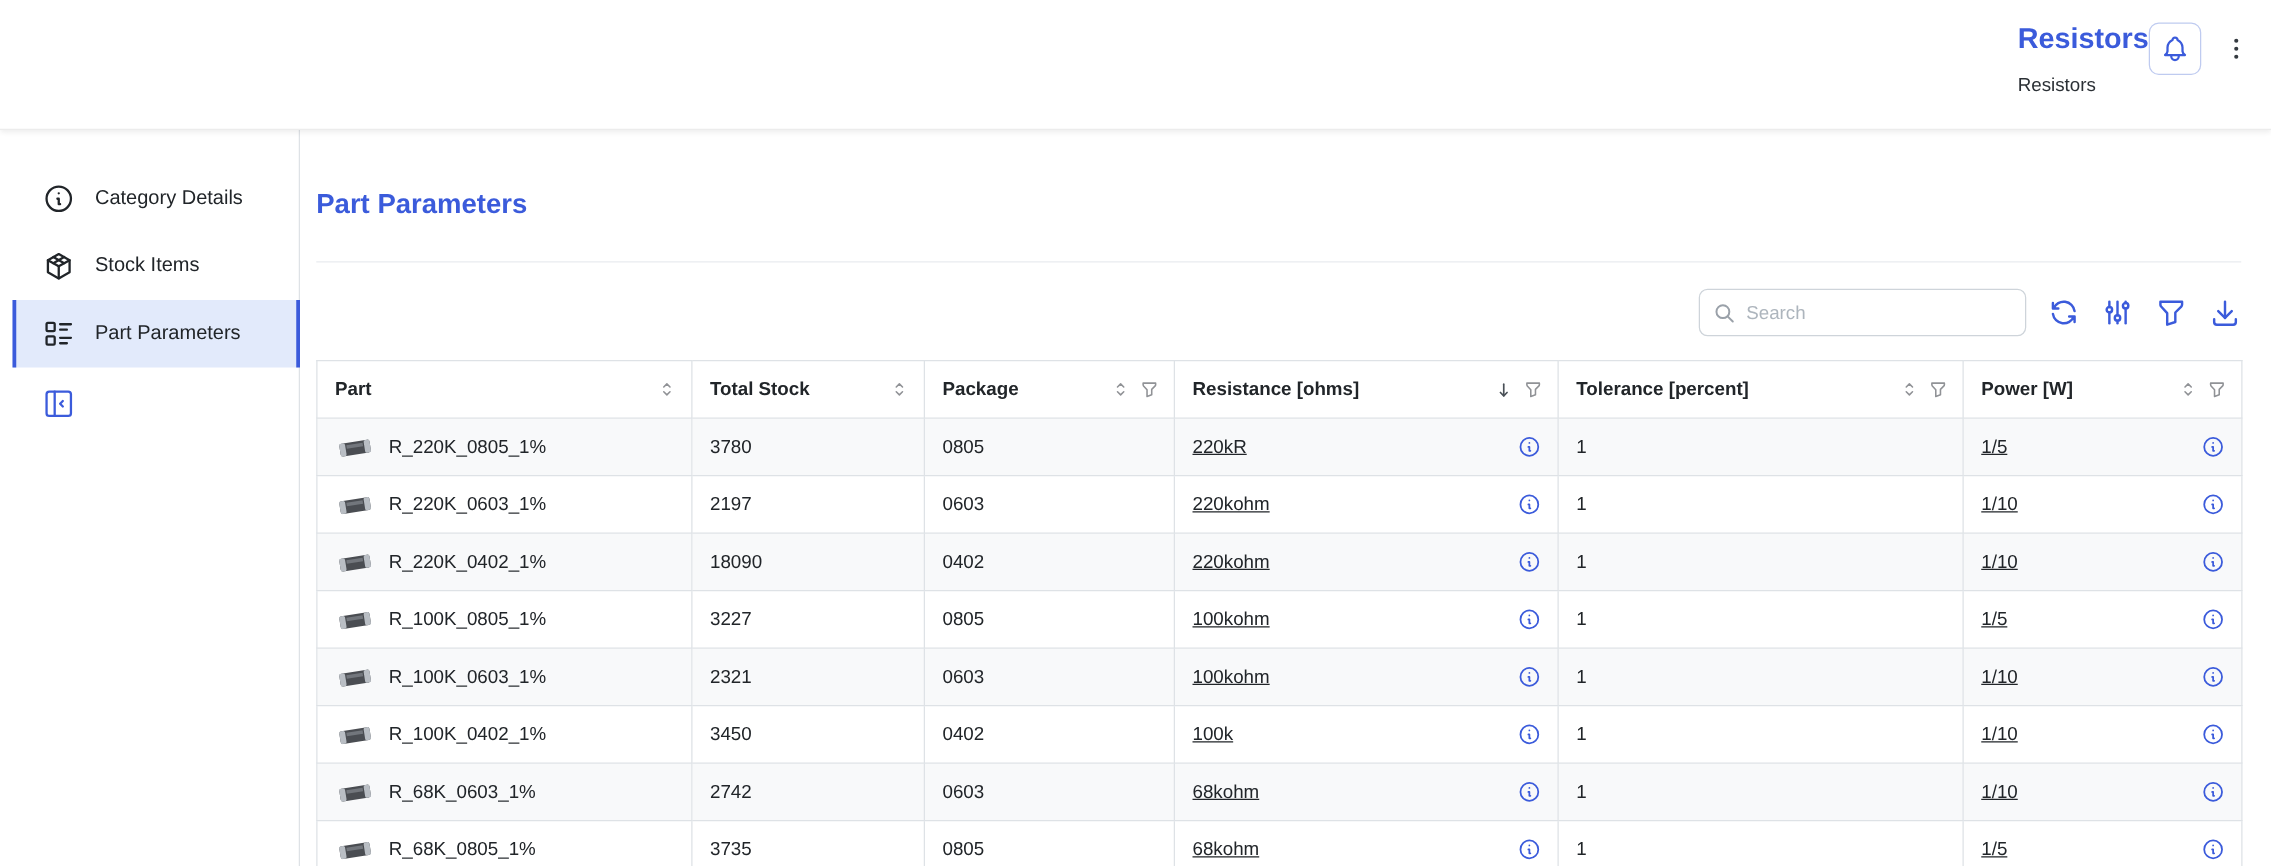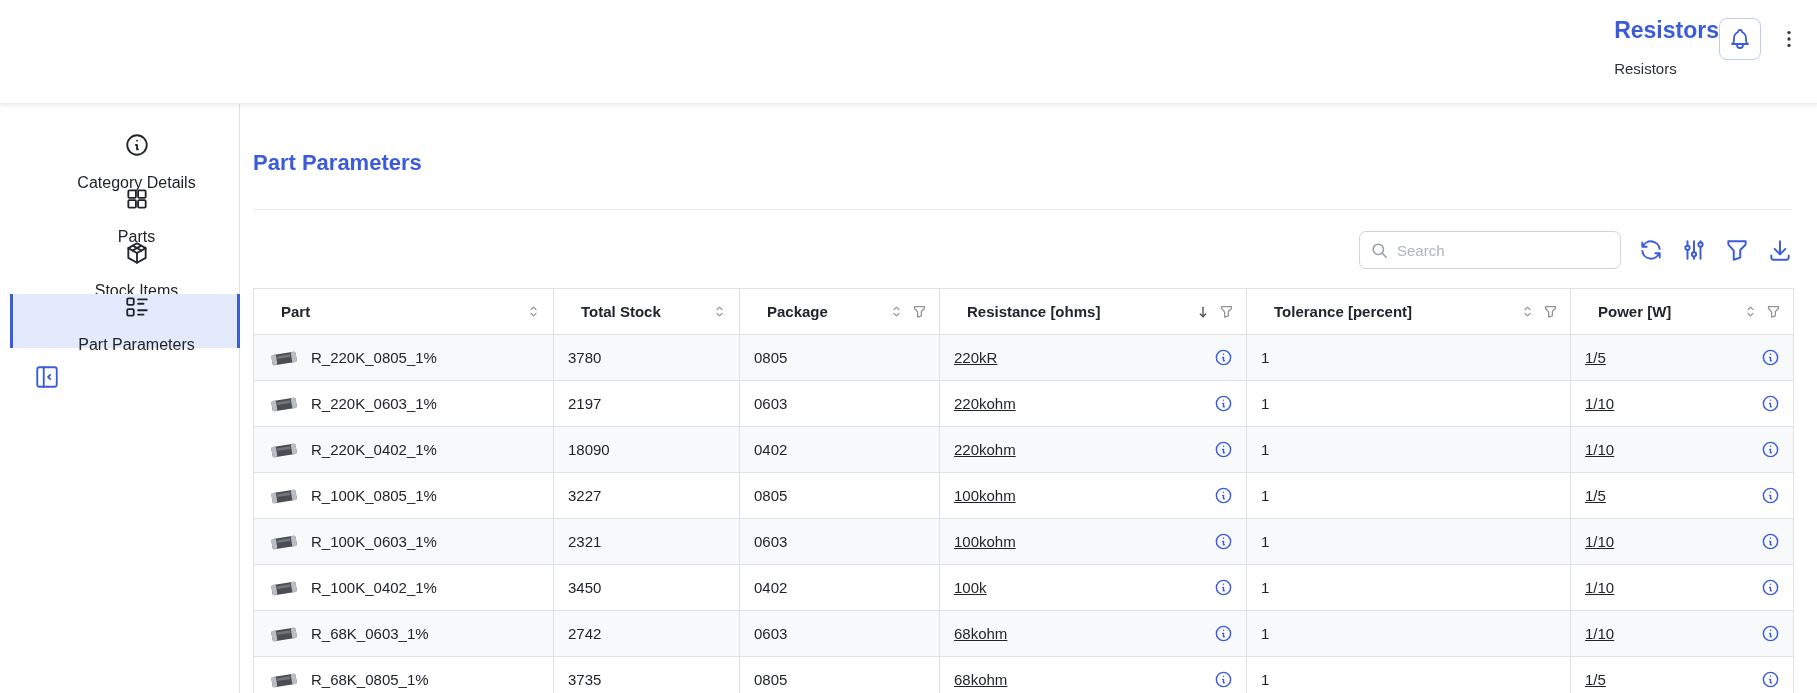--- a/index.html
+++ b/index.html
@@ -14,21 +14,21 @@
   .header-actions { display:flex; align-items:flex-start; gap:14px; padding-top:2px; }
   .bell-btn { width:42px; height:42px; border:1px solid #bfcbf0; border-radius:8px; background:#fff;
     color:#3b5bdb; display:flex; align-items:center; justify-content:center; cursor:pointer; }
   .kebab-btn { width:28px; height:42px; border:none; background:transparent; color:#343a40;
     display:flex; align-items:center; justify-content:center; cursor:pointer; }
 
   
   .app-body { display:flex; height:589px; }
   .sidebar { width:230px; margin-left:10px; border-right:1px solid #dee2e6; padding-top:28px; flex:none; }
   .side-item { height:54px; display:flex; align-items:center; padding-left:24px; gap:16px;
-    font-size:16px; color:#212529; cursor:pointer; position:relative;flex-direction:column; }
+    font-size:16px; color:#212529; cursor:pointer; position:relative; }
   .side-item .s-icon { width:26px; height:26px; color:#212529; flex:none; display:flex; }
   .side-item.active { background:#e2eafb; }
   .side-item.active::before, .side-item.active::after { content:""; position:absolute; top:0; bottom:0; width:3px; background:#3b5bdb; }
   .side-item.active::before { left:0; }
   .side-item.active::after { right:-1px; }
   .collapse-btn { margin:16px 0 0 24px; width:28px; height:28px; color:#3b5bdb; background:none; border:none; cursor:pointer; display:flex; }
 
   
   .main { flex:1; padding:0 24px 0 13px; min-width:0; }
   .section-title { color:#3b5bdb; font-size:22px; font-weight:bold; line-height:26px; margin-top:46px; }
@@ -40,21 +40,21 @@
   .search-box input::placeholder { color:#adb5bd; }
   .tool-btn { width:26px; height:26px; border:none; background:none; color:#3b5bdb; cursor:pointer; display:flex; padding:0; }
 
   
   table { margin-top:18px; border-collapse:collapse; table-layout:fixed; width:1540px; font-size:15px; }
   th, td { border:1px solid #dee2e6; height:46px; padding:0 12px 0 14px; text-align:left; vertical-align:middle; overflow:hidden; white-space:nowrap; }
   thead th { font-weight:bold; background:#fff; cursor:pointer; }
   tbody tr:nth-child(odd) { background:#f8f9fa; }
   tbody tr:nth-child(even) { background:#fff; }
   tbody tr { cursor:pointer; }
-  .th-inner { display:flex; align-items:center;margin-left:13px; }
+  .th-inner { display:flex; align-items:center; }
   .th-icons { margin-left:auto; display:flex; align-items:center; gap:8px; color:#909296; }
   .th-icons .sorted { color:#495057; }
   .cell-flex { display:flex; align-items:center;text-decoration:underline; }
   .part-cell { display:flex; align-items:center; gap:11px; }
   .thumb { flex:none; display:flex; }
   .info-btn { margin-left:auto; width:20px; height:20px; border:none; background:none; color:#3b5bdb; cursor:pointer; display:flex; padding:0; }
   svg { display:block; }
 </style>
 </head>
 <body>
@@ -90,31 +90,20 @@
   <nav class="sidebar">
     <div class="side-item">
       <span class="s-icon">
         <svg width="26" height="26" viewBox="0 0 24 24" fill="none" stroke="currentColor" stroke-width="1.7" stroke-linecap="round" stroke-linejoin="round">
           <circle cx="12" cy="12" r="9"></circle>
             <path d="M12 8h.01"></path>
             <path d="M11 12h1v4h1"></path>
         </svg>
       </span>
       <span>Category Details</span>
-    </div>
-    <div class="side-item">
-      <span class="s-icon">
-        <svg width="26" height="26" viewBox="0 0 24 24" fill="none" stroke="currentColor" stroke-width="1.7" stroke-linecap="round" stroke-linejoin="round">
-          <rect x="4" y="4" width="7" height="7" rx="1"></rect>
-            <rect x="13" y="4" width="7" height="7" rx="1"></rect>
-          <rect x="4" y="13" width="7" height="7" rx="1"></rect>
-            <rect x="13" y="13" width="7" height="7" rx="1"></rect>
-        </svg>
-      </span>
-      <span>Parts</span>
     </div>
     <div class="side-item">
       <span class="s-icon">
         <svg width="26" height="26" viewBox="0 0 24 24" fill="none" stroke="currentColor" stroke-width="1.7" stroke-linecap="round" stroke-linejoin="round">
           <path d="M12 3l8 4.5v9l-8 4.5l-8-4.5v-9z"></path>
             <path d="M12 12l8-4.5"></path>
             <path d="M12 12v9"></path>
             <path d="M12 12l-8-4.5"></path>
           <path d="M8 5.2l8 4.5"></path>
             <path d="M16 5.2l-8 4.5"></path>

